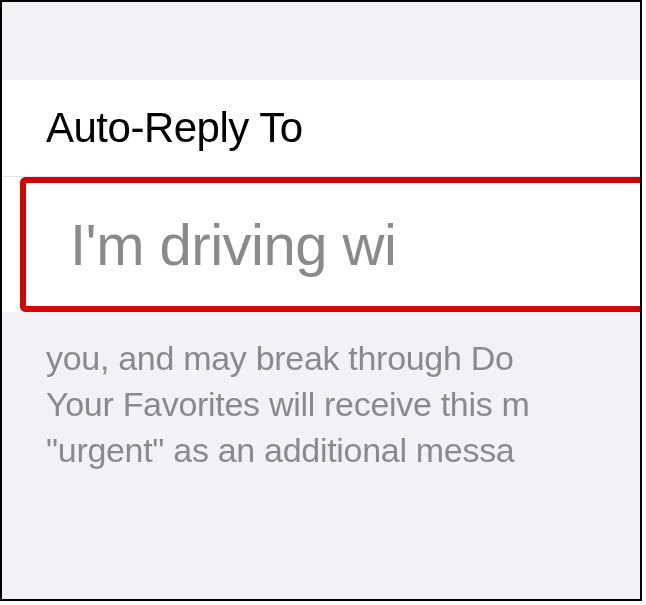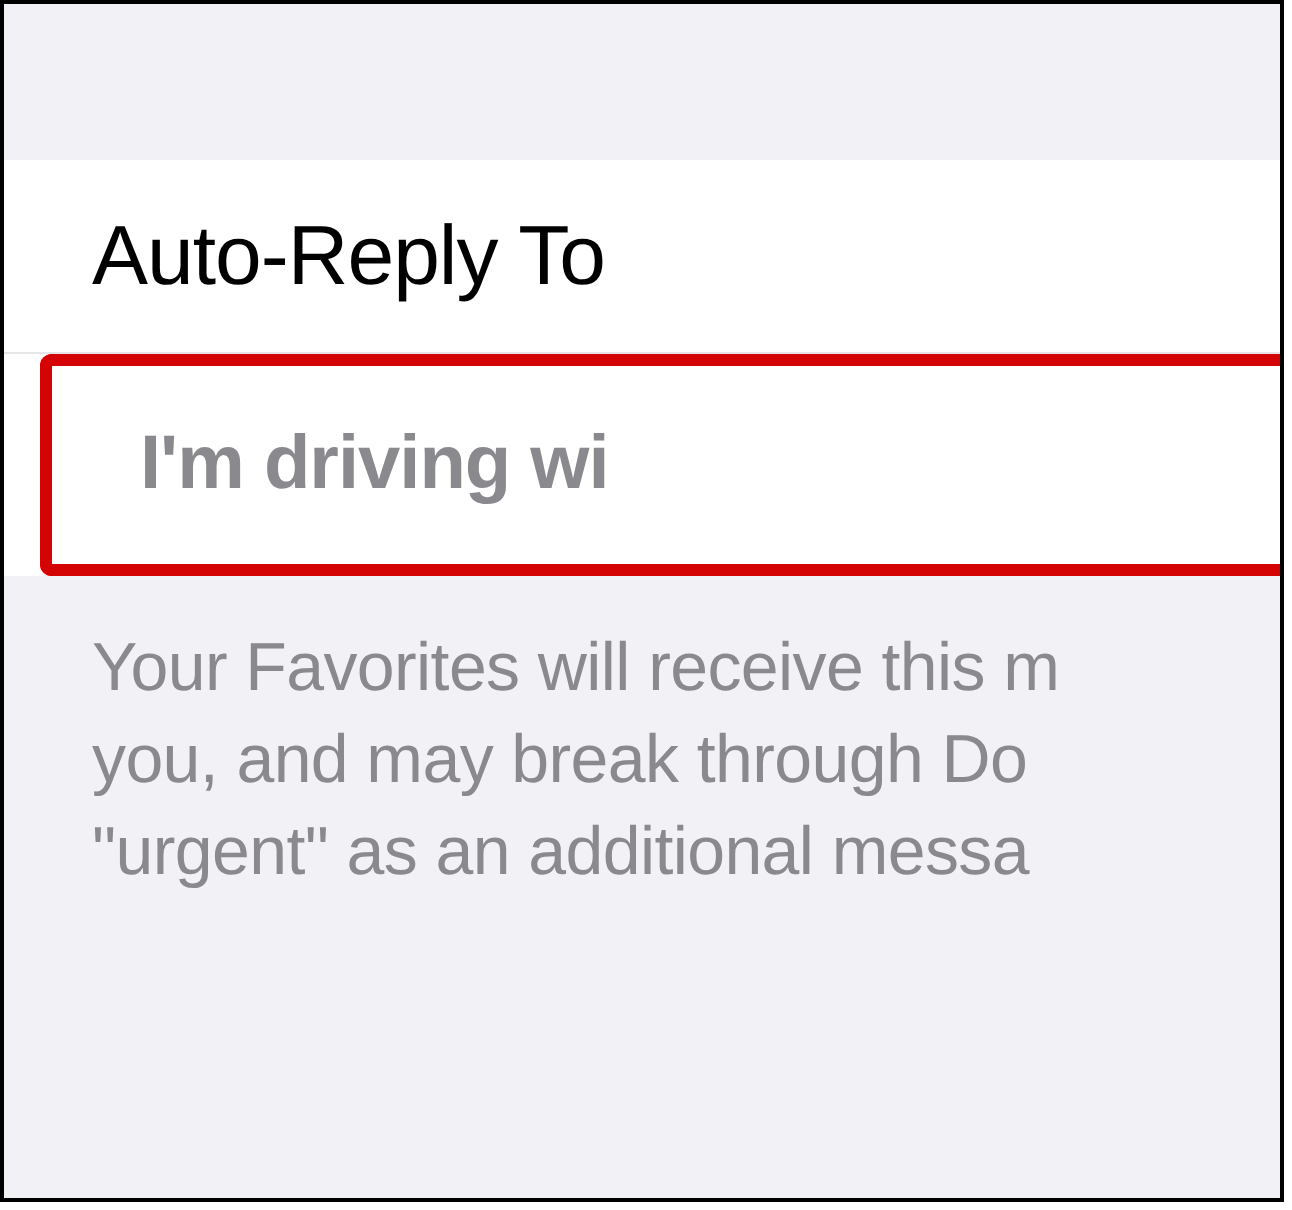--- a/index.html
+++ b/index.html
@@ -41,23 +41,23 @@
       border-bottom: 1px solid #e5e5e8;
       margin-left: 0;
     }
     .row-label {
       font-size: 42px;
       color: #000;
       font-weight: 400;
       letter-spacing: -0.5px;
     }
     .row-value {
-      font-size: 38px;
+      font-size: 58px;
       color: #8a8a8e;
-      font-weight: 700;
+      font-weight: 400;
       margin-left: 18px;
       letter-spacing: -0.5px;
     }
     .highlight-box {
       border: 6px solid #d40404;
       border-radius: 6px;
       border-right: none;
       border-top-right-radius: 0;
       border-bottom-right-radius: 0;
       margin-left: 18px;
@@ -95,17 +95,17 @@
 
     <div class="highlight-box">
       <div class="row">
         <span class="row-value">I'm driving wi</span>
       </div>
     </div>
 
   </div>
 
   <div class="footer-text">
+    <div>you, and may break through Do </div>
     <div>Your Favorites will receive this m</div>
-    <div>you, and may break through Do </div>
     <div>"urgent" as an additional messa</div>
   </div>
 </div>
 
 </body></html>

